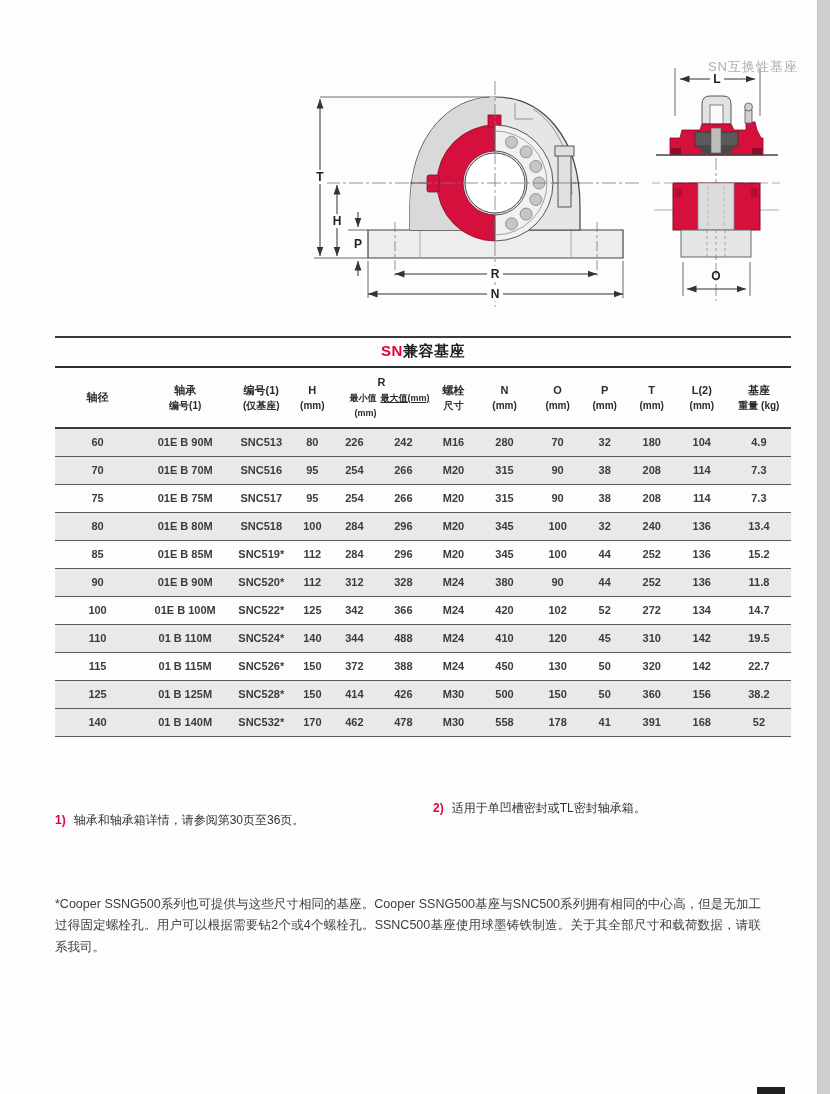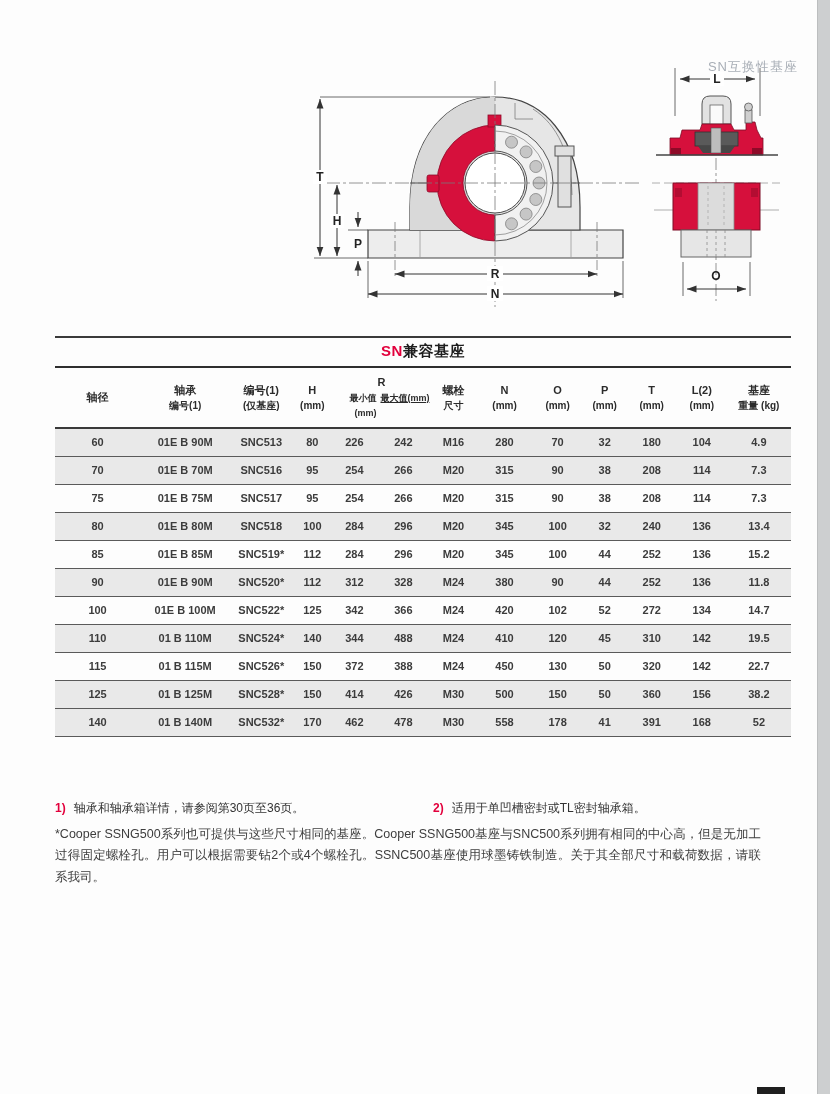--- a/index.html
+++ b/index.html
@@ -31,25 +31,25 @@
   table.spec th .h2 { font-size:10px; line-height:1.5; }
   table.spec th .h2-split { display:flex; font-size:9px; line-height:1.7;text-align:right; }
   table.spec th .h2-split span:first-child { width:44px; }
   table.spec th .h2-split span:last-child  { width:54px;text-decoration:underline; }
   table.spec td { font-size:11px; font-weight:600; color:#3c3c3c; text-align:center;
                   height:28px; border-bottom:1.4px solid #5a5a5a; }
   table.spec tr.stripe td { background:#e9e9e9; }
 
   .footnotes { position:absolute; left:55px; top:800px; width:736px; font-size:12px; color:#333; }
   .footnote { position:absolute; top:0; white-space:nowrap; }
-  .footnote.f1 { left:0; }
+  .footnote.f1 { left:0;margin-top:12px; }
   .footnote.f2 { left:378px; }
   .footnote .num { color:#e2003c; font-weight:bold; margin-right:8px; }
 
-  .paragraph { position:absolute; left:55px; top:824px; width:706px; font-size:12.5px;
+  .paragraph { position:absolute; left:55px; top:894px; width:706px; font-size:12.5px;
                line-height:1.7; color:#3d3d3d; text-align:justify; }
 </style>
 </head>
 <body>
 
 <div class="page">
 
   <div class="top-label">SN互换性基座</div>
 
   <svg class="drawing-front" width="360" height="245" viewBox="0 0 360 245">

